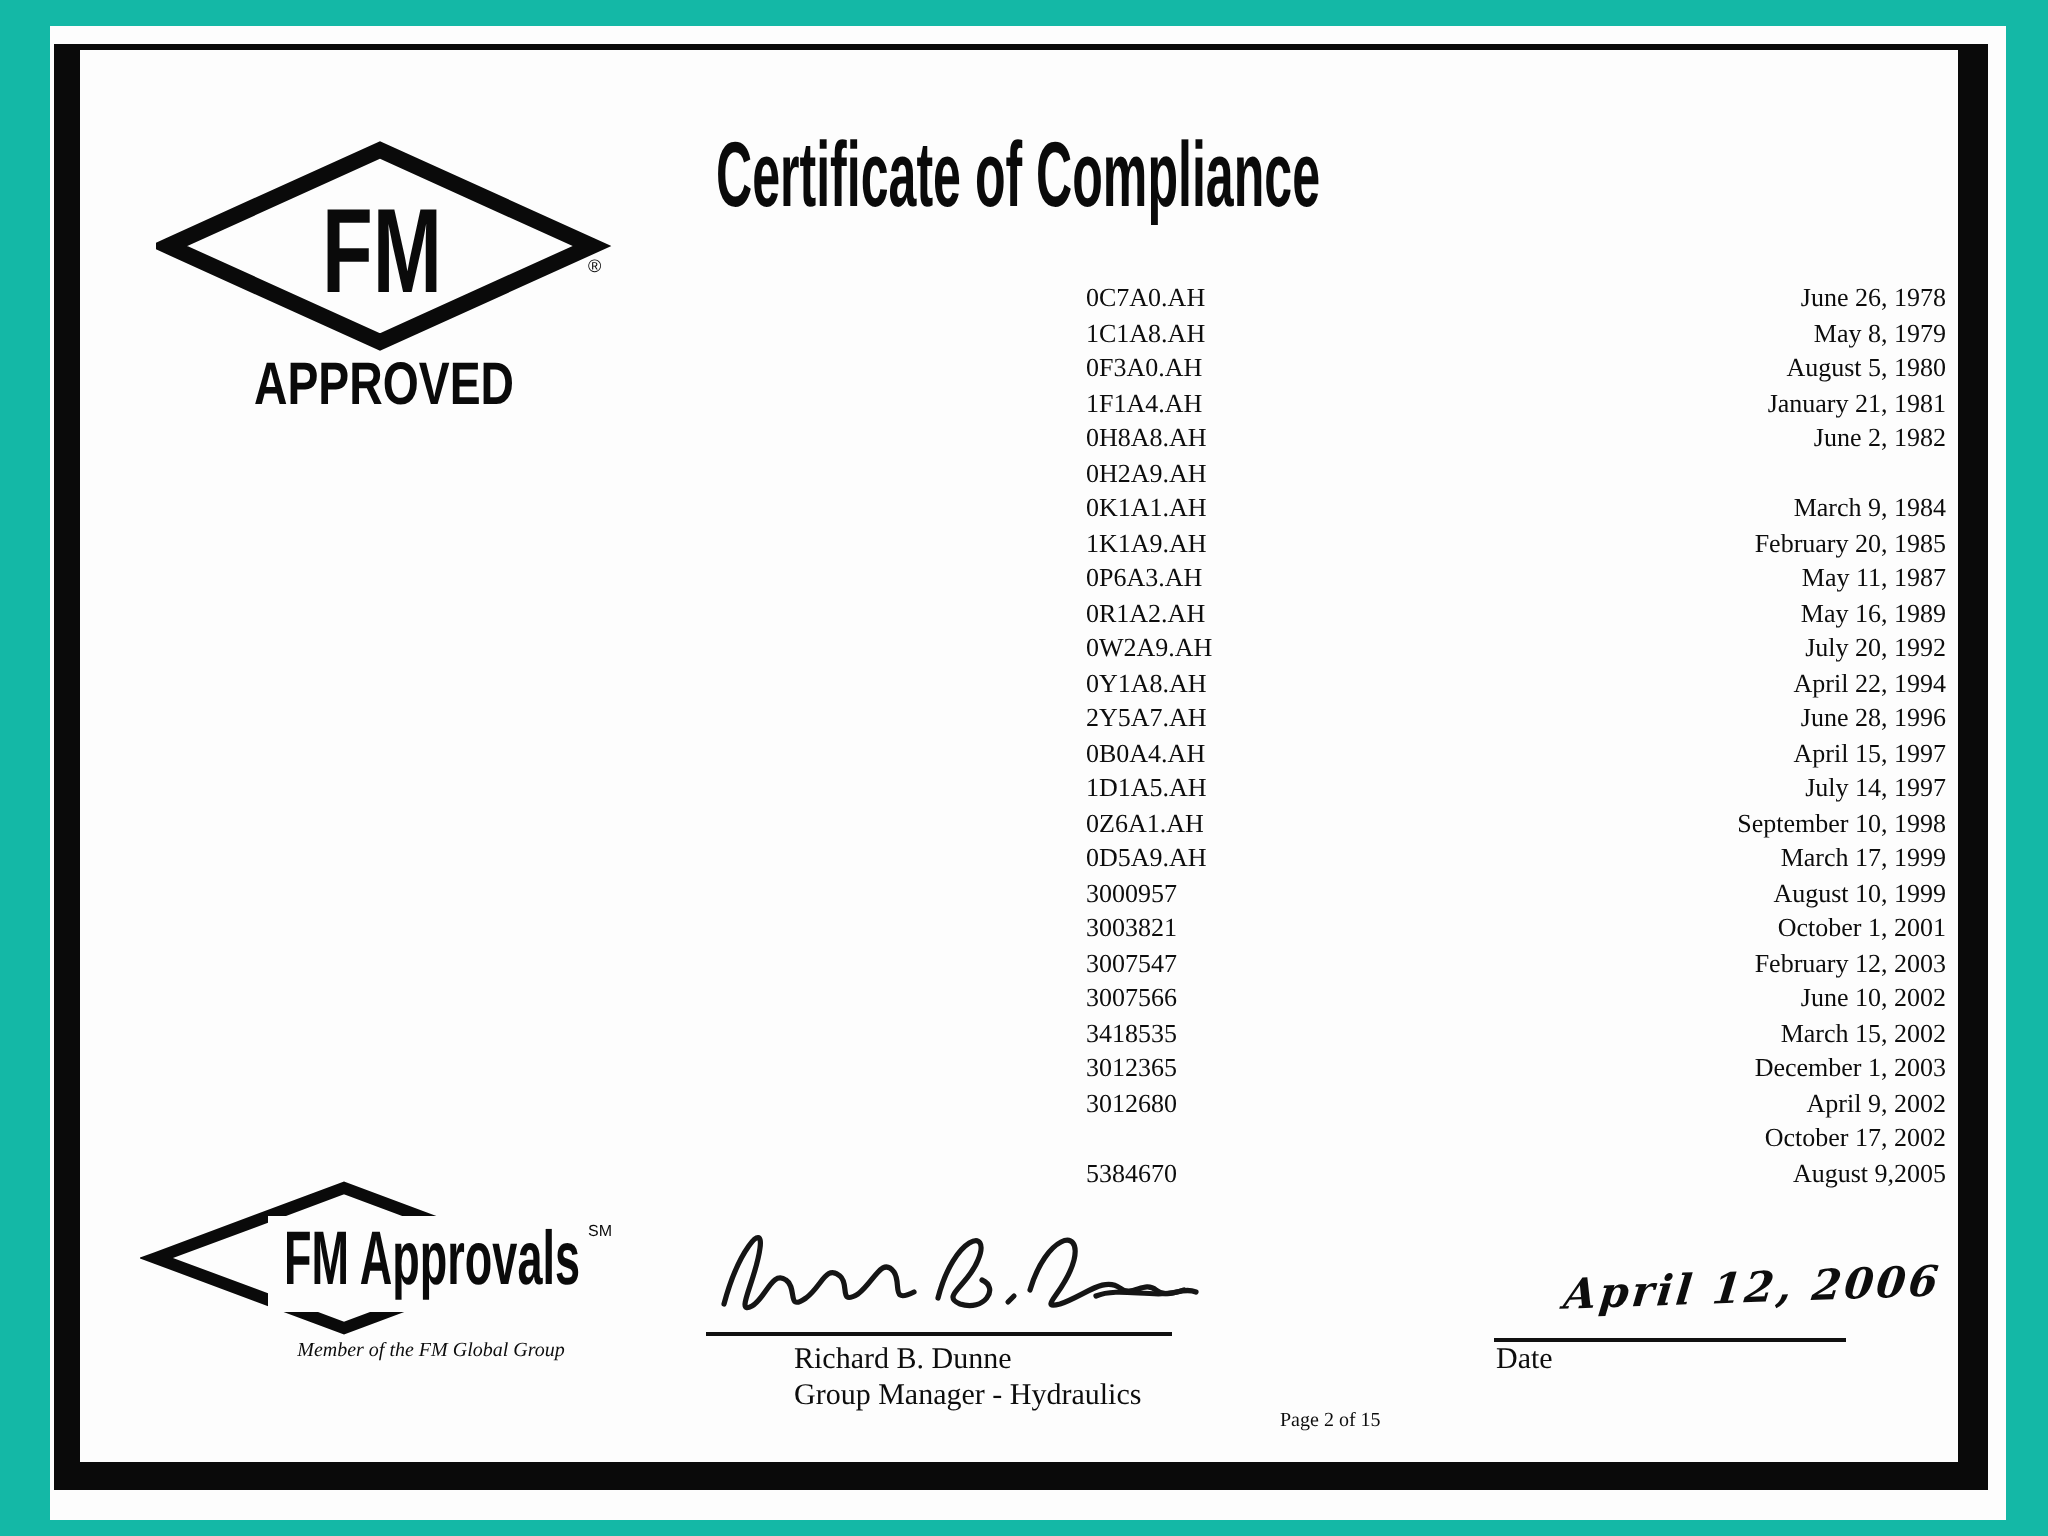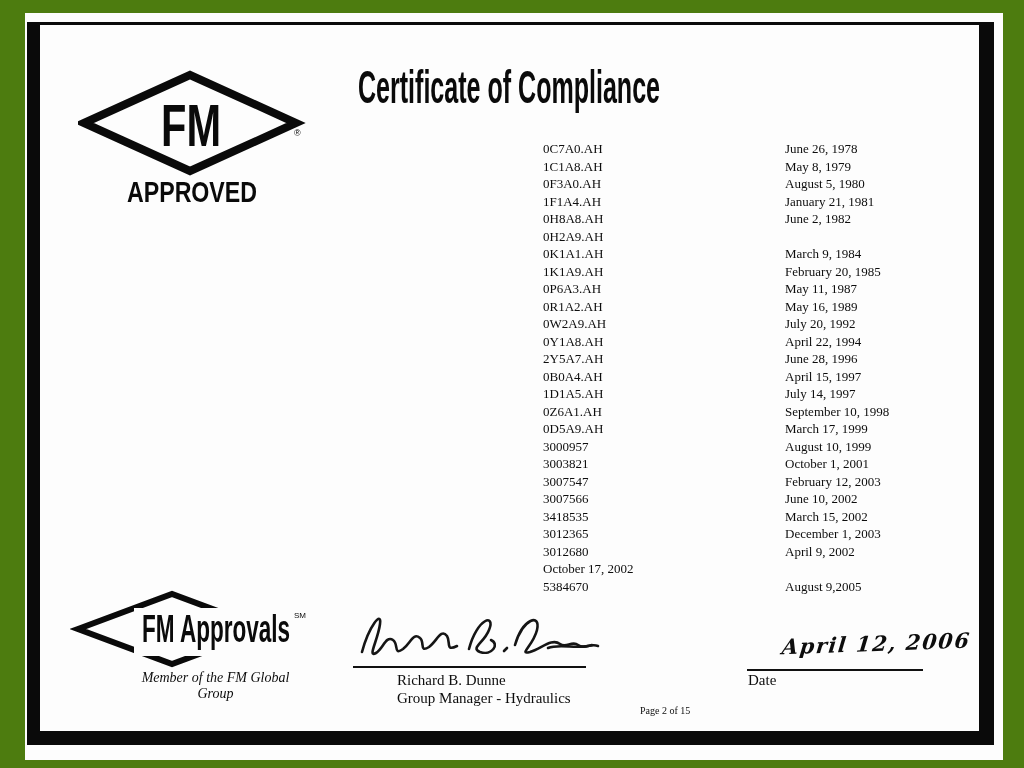--- a/index.html
+++ b/index.html
@@ -1,34 +1,34 @@
 <!DOCTYPE html>
 <html><head>
 <meta charset="utf-8">
 <style>
   html,body{margin:0;padding:0;background:#000;}
-  .scan{position:relative;width:1024px;height:768px;background:#4d7c0f;overflow:hidden;
+  .scan{position:relative;width:1024px;height:768px;background:#14b8a6;overflow:hidden;
         font-family:"Liberation Serif",serif;color:#0d0d0d;}
   .paper{position:absolute;left:25px;top:13px;width:978px;height:747px;background:#fdfdfd;}
   .frame{position:absolute;left:27px;top:22px;width:967px;height:723px;box-sizing:border-box;
          border-style:solid;border-color:#0a0a0a;border-width:3px 15px 14px 13px;}
   .abs{position:absolute;}
   .list{position:absolute;left:543px;top:140px;width:430px;}
   .row{display:flex;height:17.5px;line-height:17.5px;font-size:13px;}
   .row .id{width:242px;}
-  .row .dt{flex:1;}
+  .row .dt{flex:1;text-align:right;}
   .sigline{position:absolute;background:#111;height:2px;}
   .name-block{position:absolute;left:357px;top:671px;font-size:15px;line-height:18px;margin-left:40px;}
   .hand-date{position:absolute;left:782px;top:631px;font-size:21px;font-style:italic;
              letter-spacing:1.5px;transform:rotate(-2deg) skewX(-8deg);font-weight:bold;
              font-family:"DejaVu Serif",serif;}
   .date-label{position:absolute;left:748px;top:672px;font-size:15px;}
   .page-num{position:absolute;left:640px;top:705px;font-size:10px;}
   .tagline{position:absolute;left:133px;top:670px;width:165px;text-align:center;
-           font-size:14px;font-style:italic;}
+           font-size:10px;font-style:italic;}
   svg text{font-family:"Liberation Sans",sans-serif;fill:#0a0a0a;}
 </style>
 </head>
 <body>
 
 <div class="scan">
   <div class="paper"></div>
   <div class="frame"></div>
 
   <svg class="abs" style="left:78px;top:70px;" width="230" height="140">

